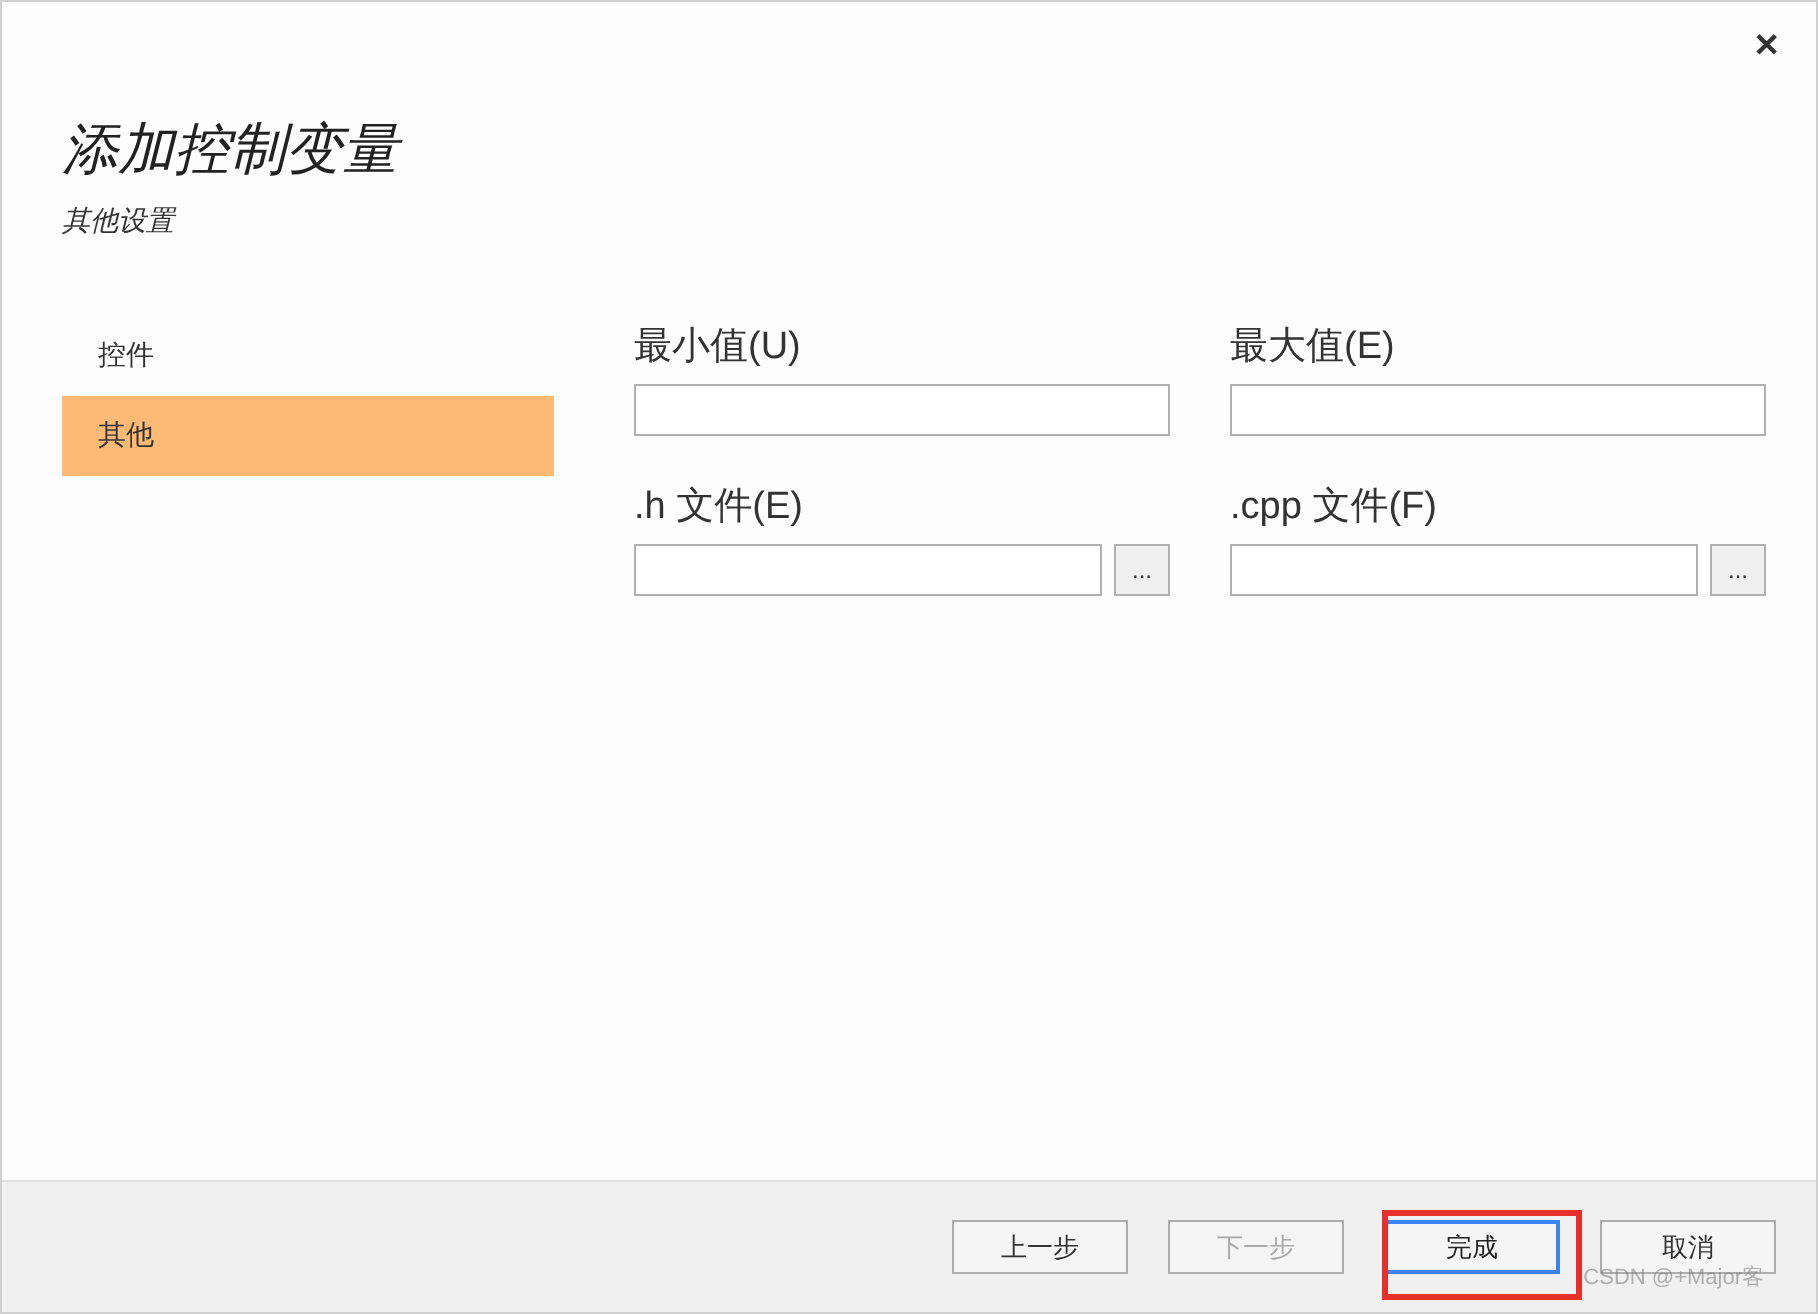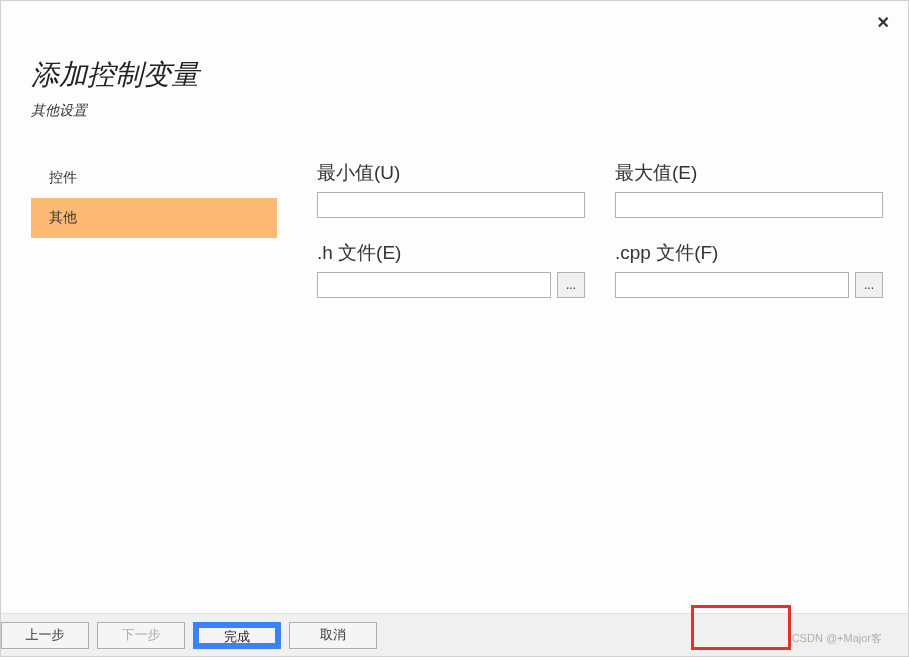--- a/index.html
+++ b/index.html
@@ -113,43 +113,43 @@
       font-size: 12px;
       cursor: pointer;
       display: flex;
       align-items: center;
       justify-content: center;
       color: #333;
     }
     .footer {
       background: #f0f0f0;
       border-top: 1px solid #e0e0e0;
-      height: 43px;
+      height: 66px;
       display: flex;
       align-items: center;
-      justify-content: flex-start;
+      justify-content: flex-end;
       padding-right: 20px;
-      gap: 8px;
+      gap: 20px;
     }
     .footer-btn {
       width: 88px;
       height: 27px;
       border: 1px solid #adadad;
       background: #f5f5f5;
       font-size: 13px;
       color: #333;
       cursor: pointer;
       font-family: inherit;
     }
     .footer-btn.disabled {
       color: #aaa;
       cursor: default;
     }
     .footer-btn.primary {
-      border: 6px solid #3b82f6;
+      border: 2px solid #3b82f6;
       background: #f5f5f5;
       color: #222;
     }
     .highlight-box {
       position: absolute;
       border: 3px solid #e8302a;
       pointer-events: none;
       bottom: 6px;
       right: 117px;
       width: 100px;

